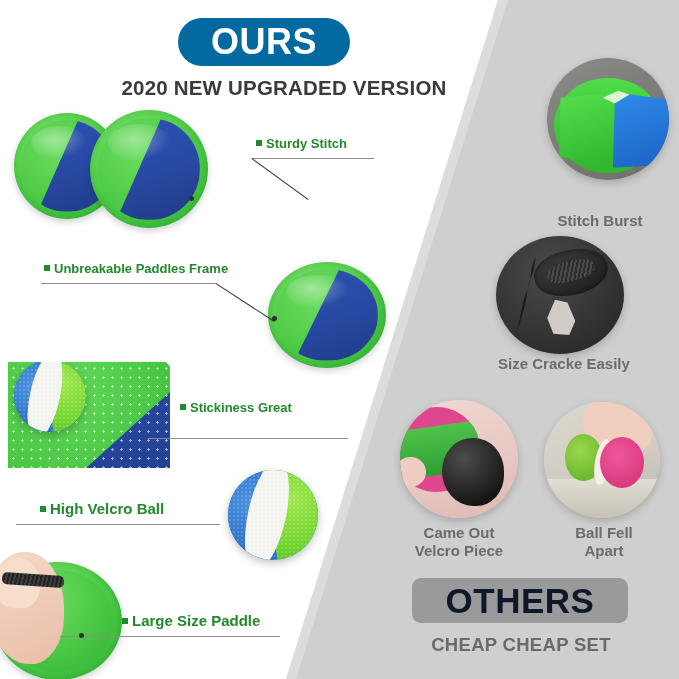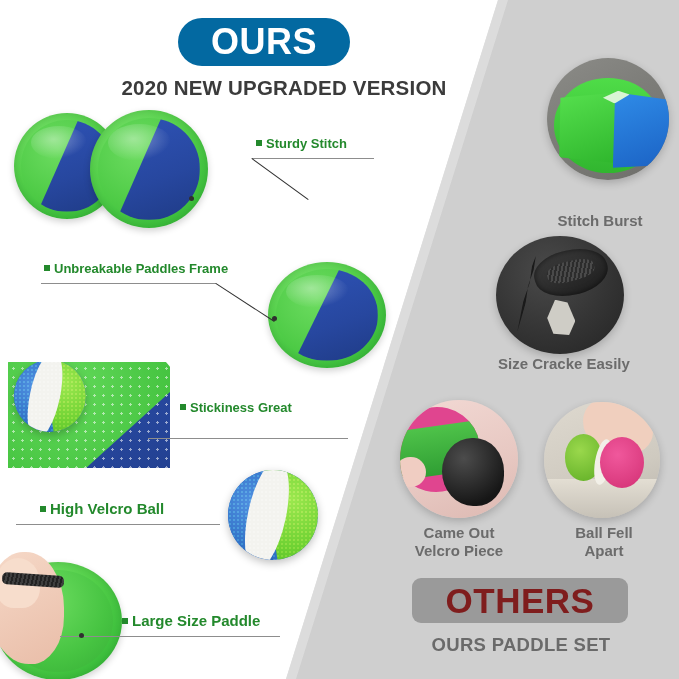--- a/index.html
+++ b/index.html
@@ -24,21 +24,21 @@
     position:absolute;display:flex;align-items:center;justify-content:center;
     border-radius:9px;letter-spacing:.5px;
   }
   .badge-ours{
     left:178px;top:18px;width:172px;height:48px;
     background:#0369a1;
     color:#ffffff;font-size:36px;font-weight:bold;border-radius:24px;
   }
   .badge-others{
     left:412px;top:578px;width:216px;height:45px;
-    background:#9a9a9a;color:#7f1d1d;font-size:35px;font-weight:bold;
+    background:#9a9a9a;color:#0f172a;font-size:35px;font-weight:bold;
   }
   .sub-ours{
     position:absolute;left:104px;top:76px;width:360px;text-align:center;
     font-size:20.5px;font-weight:bold;color:#3b3b3b;letter-spacing:.2px;
   }
   .sub-others{
     position:absolute;left:400px;top:634px;width:242px;text-align:center;
     font-size:18.5px;font-weight:bold;color:#6a6a6a;letter-spacing:.3px;
   }
 
@@ -275,15 +275,15 @@
     <div class="g"></div>
     <div class="w"></div>
     <div class="p"></div>
   </div>
   <div class="gcallout" style="left:538px;top:524px;width:132px;text-align:center;">
     <div>Ball Fell</div>
     <div>Apart</div>
   </div>
 
   <div class="badge badge-others">OTHERS</div>
-  <div class="sub-others">OURS PADDLE SET</div>
+  <div class="sub-others">CHEAP CHEAP SET</div>
 
 </div>
 
 </body></html>

